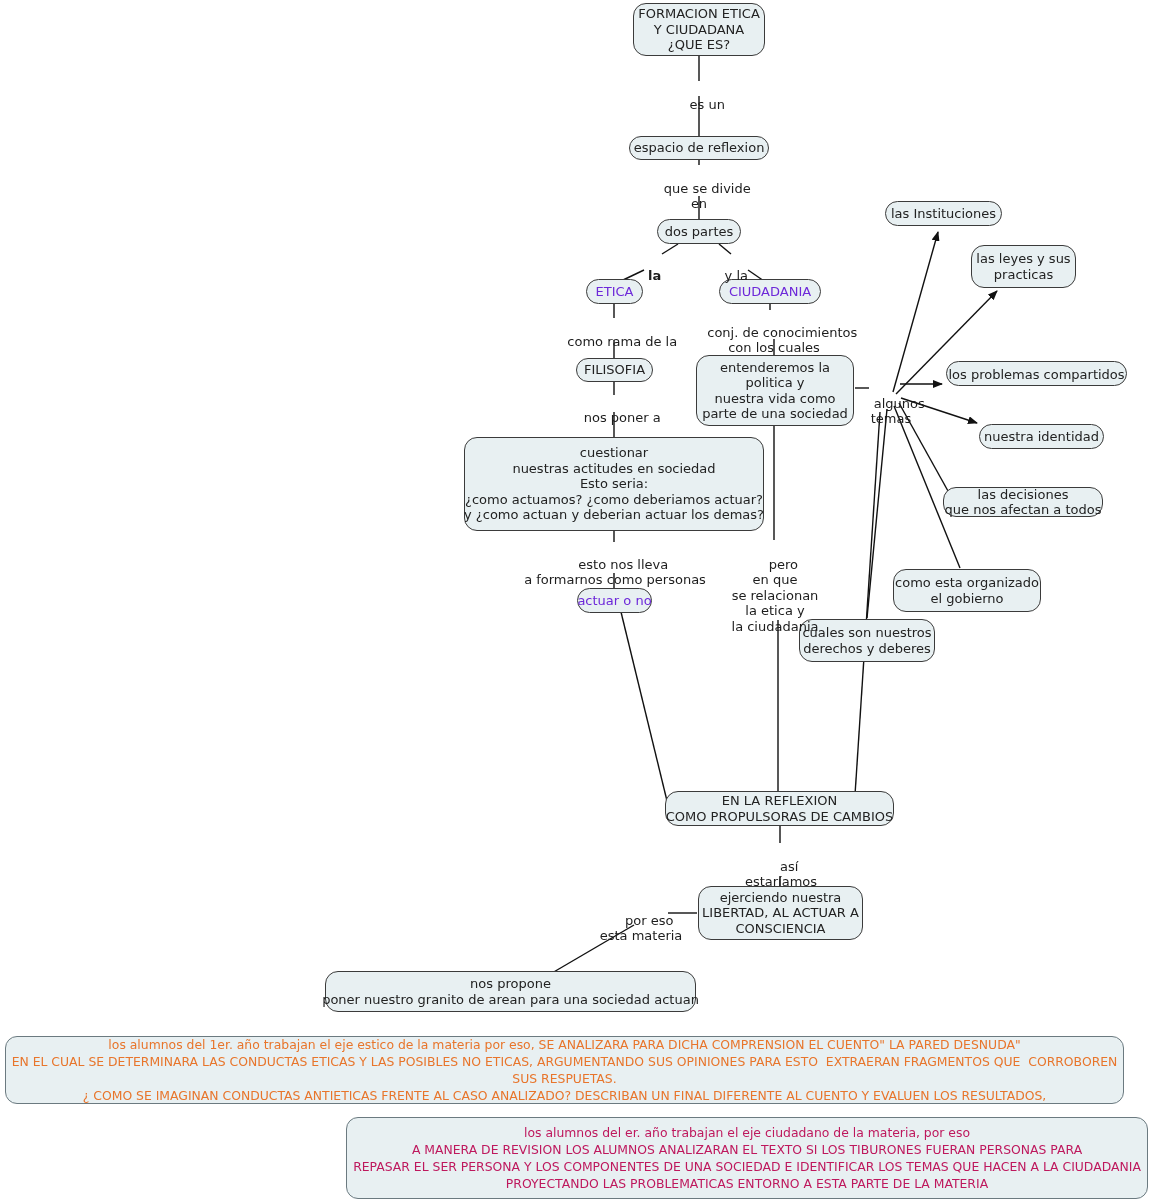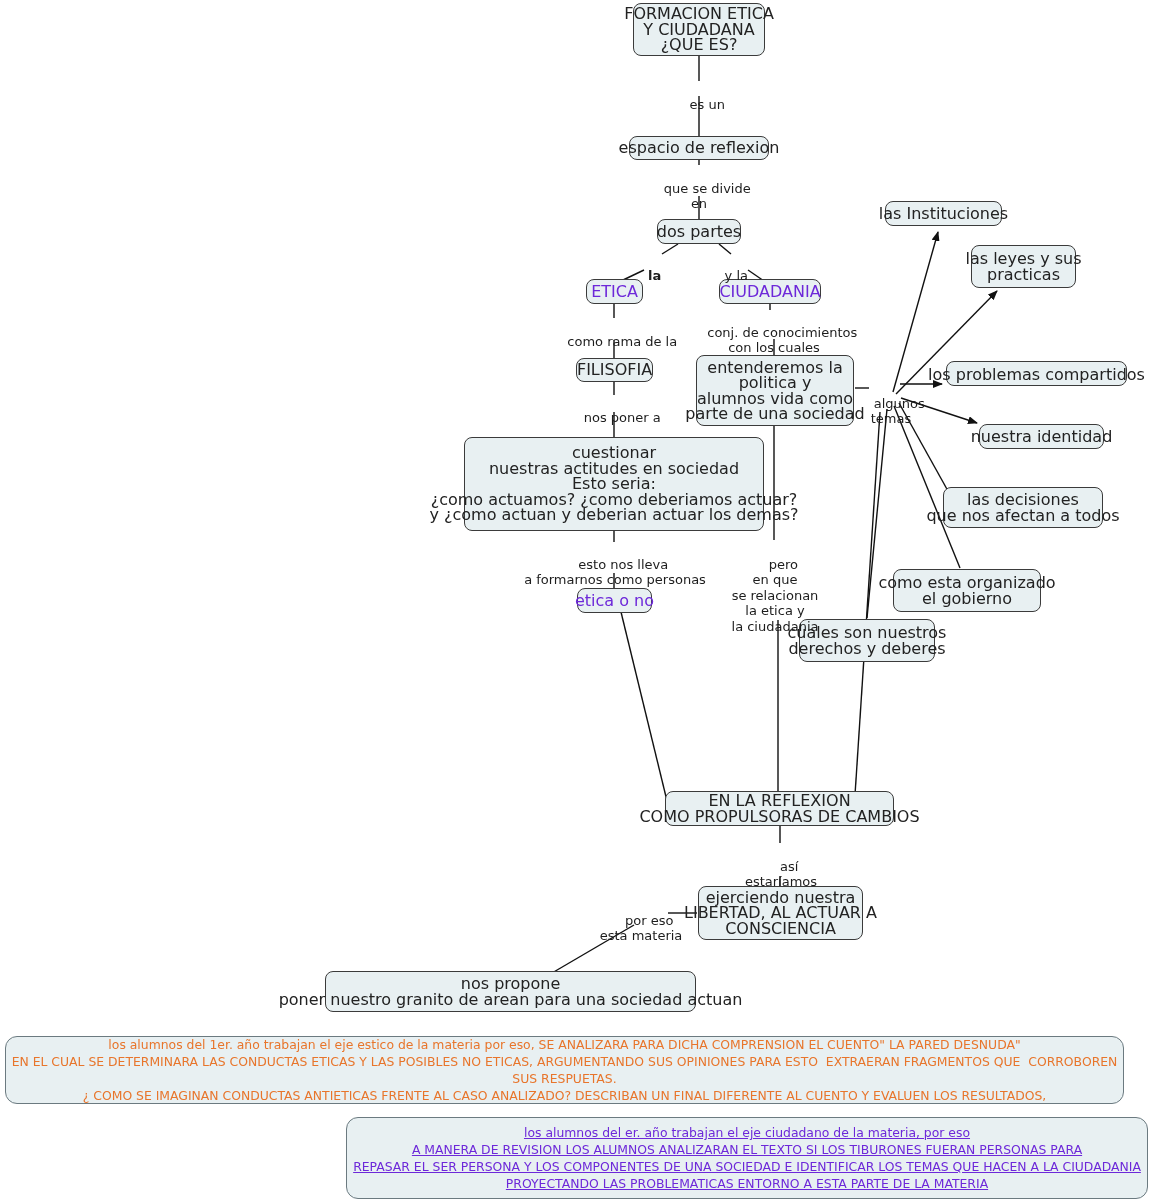--- a/index.html
+++ b/index.html
@@ -23,23 +23,23 @@
     top: 0;
     width: 1156px;
     height: 1204px;
     pointer-events: none;
   }
   .node {
     position: absolute;
     box-sizing: border-box;
     background: #e8f0f2;
     border: 1.6px solid #3b3b3b;
-    border-radius: 8px;
+    border-radius: 13px;
     color: #222222;
-    font-size: 16px;
+    font-size: 13px;
     line-height: 15.5px;
     text-align: center;
     display: flex;
     align-items: center;
     justify-content: center;
     white-space: pre;
     padding: 3px 24px;
   }
   .node.accent {
     color: #6d28d9;
@@ -62,21 +62,21 @@
     font-size: 12.4px;
     line-height: 17px;
     text-align: center;
     white-space: pre;
     display: flex;
     align-items: center;
     justify-content: center;
     padding: 6px 10px;
   }
   .note.orange { color: #e8752b; }
-  .note.dark { color: #6d28d9; text-decoration: underline; }
+  .note.dark { color: #be185d; }
 </style>
 </head>
 <body>
 
 <div id="canvas">
 
   <svg id="edges" viewBox="0 0 1156 1204">
     <defs>
       <marker id="arrow" markerWidth="10" markerHeight="8" refX="9" refY="4" orient="auto" markerUnits="userSpaceOnUse">
         <path d="M0,0 L10,4 L0,8 Z" fill="#111111"></path>
@@ -154,54 +154,54 @@
     <span>CIUDADANIA</span>
   </div>
 
   <div class="node" style="left:576px; top:358px; width:77px; height:24px;">
     <span>FILISOFIA</span>
   </div>
 
   <div class="node" style="left:696px; top:355px; width:158px; height:71px;">
     <span>entenderemos la
 politica y
-alumnos vida como
+nuestra vida como
 parte de una sociedad</span>
   </div>
 
   <div class="node" style="left:464px; top:437px; width:300px; height:94px;">
     <span>cuestionar
 nuestras actitudes en sociedad
 Esto seria:
 ¿como actuamos? ¿como deberiamos actuar?
 y ¿como actuan y deberian actuar los demas?</span>
   </div>
 
   <div class="node accent" style="left:577px; top:588px; width:75px; height:25px;">
-    <span>etica o no</span>
+    <span>actuar o no</span>
   </div>
 
   <div class="node" style="left:885px; top:201px; width:117px; height:25px;">
     <span>las Instituciones</span>
   </div>
 
   <div class="node" style="left:971px; top:245px; width:105px; height:43px;">
     <span>las leyes y sus
 practicas</span>
   </div>
 
   <div class="node" style="left:946px; top:361px; width:181px; height:25px;align-items:flex-end;">
     <span>los problemas compartidos</span>
   </div>
 
   <div class="node" style="left:979px; top:424px; width:125px; height:25px;">
     <span>nuestra identidad</span>
   </div>
 
-  <div class="node" style="left:943px; top:487px; width:160px; height:41px;">
+  <div class="node" style="left:943px; top:487px; width:160px; height:30px;">
     <span>las decisiones
 que nos afectan a todos</span>
   </div>
 
   <div class="node" style="left:893px; top:569px; width:148px; height:43px;">
     <span>como esta organizado
 el gobierno</span>
   </div>
 
   <div class="node" style="left:799px; top:619px; width:136px; height:43px;">

